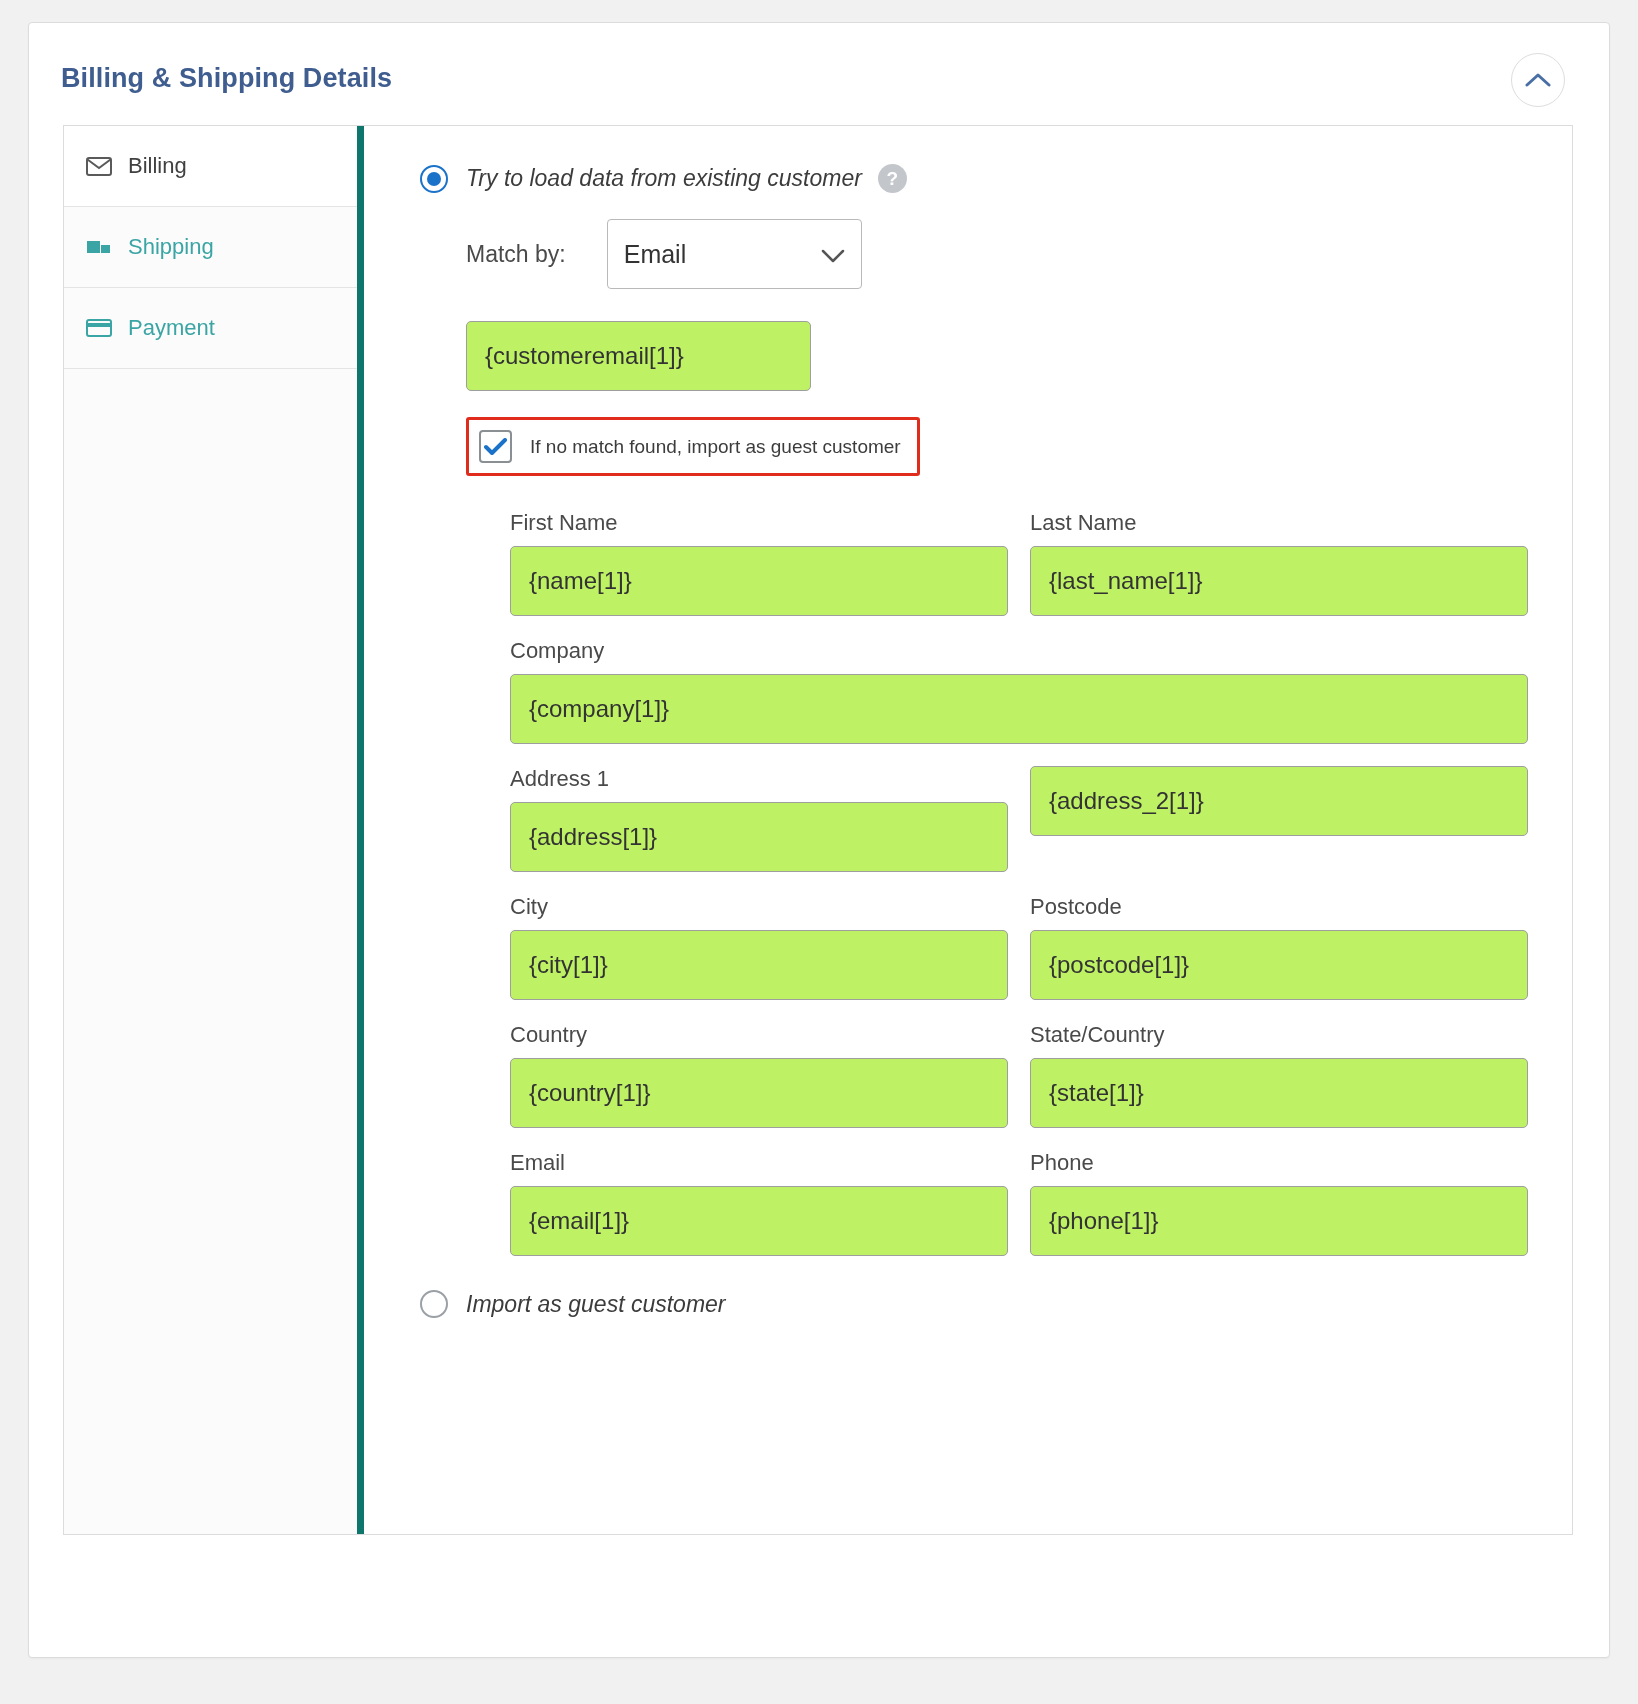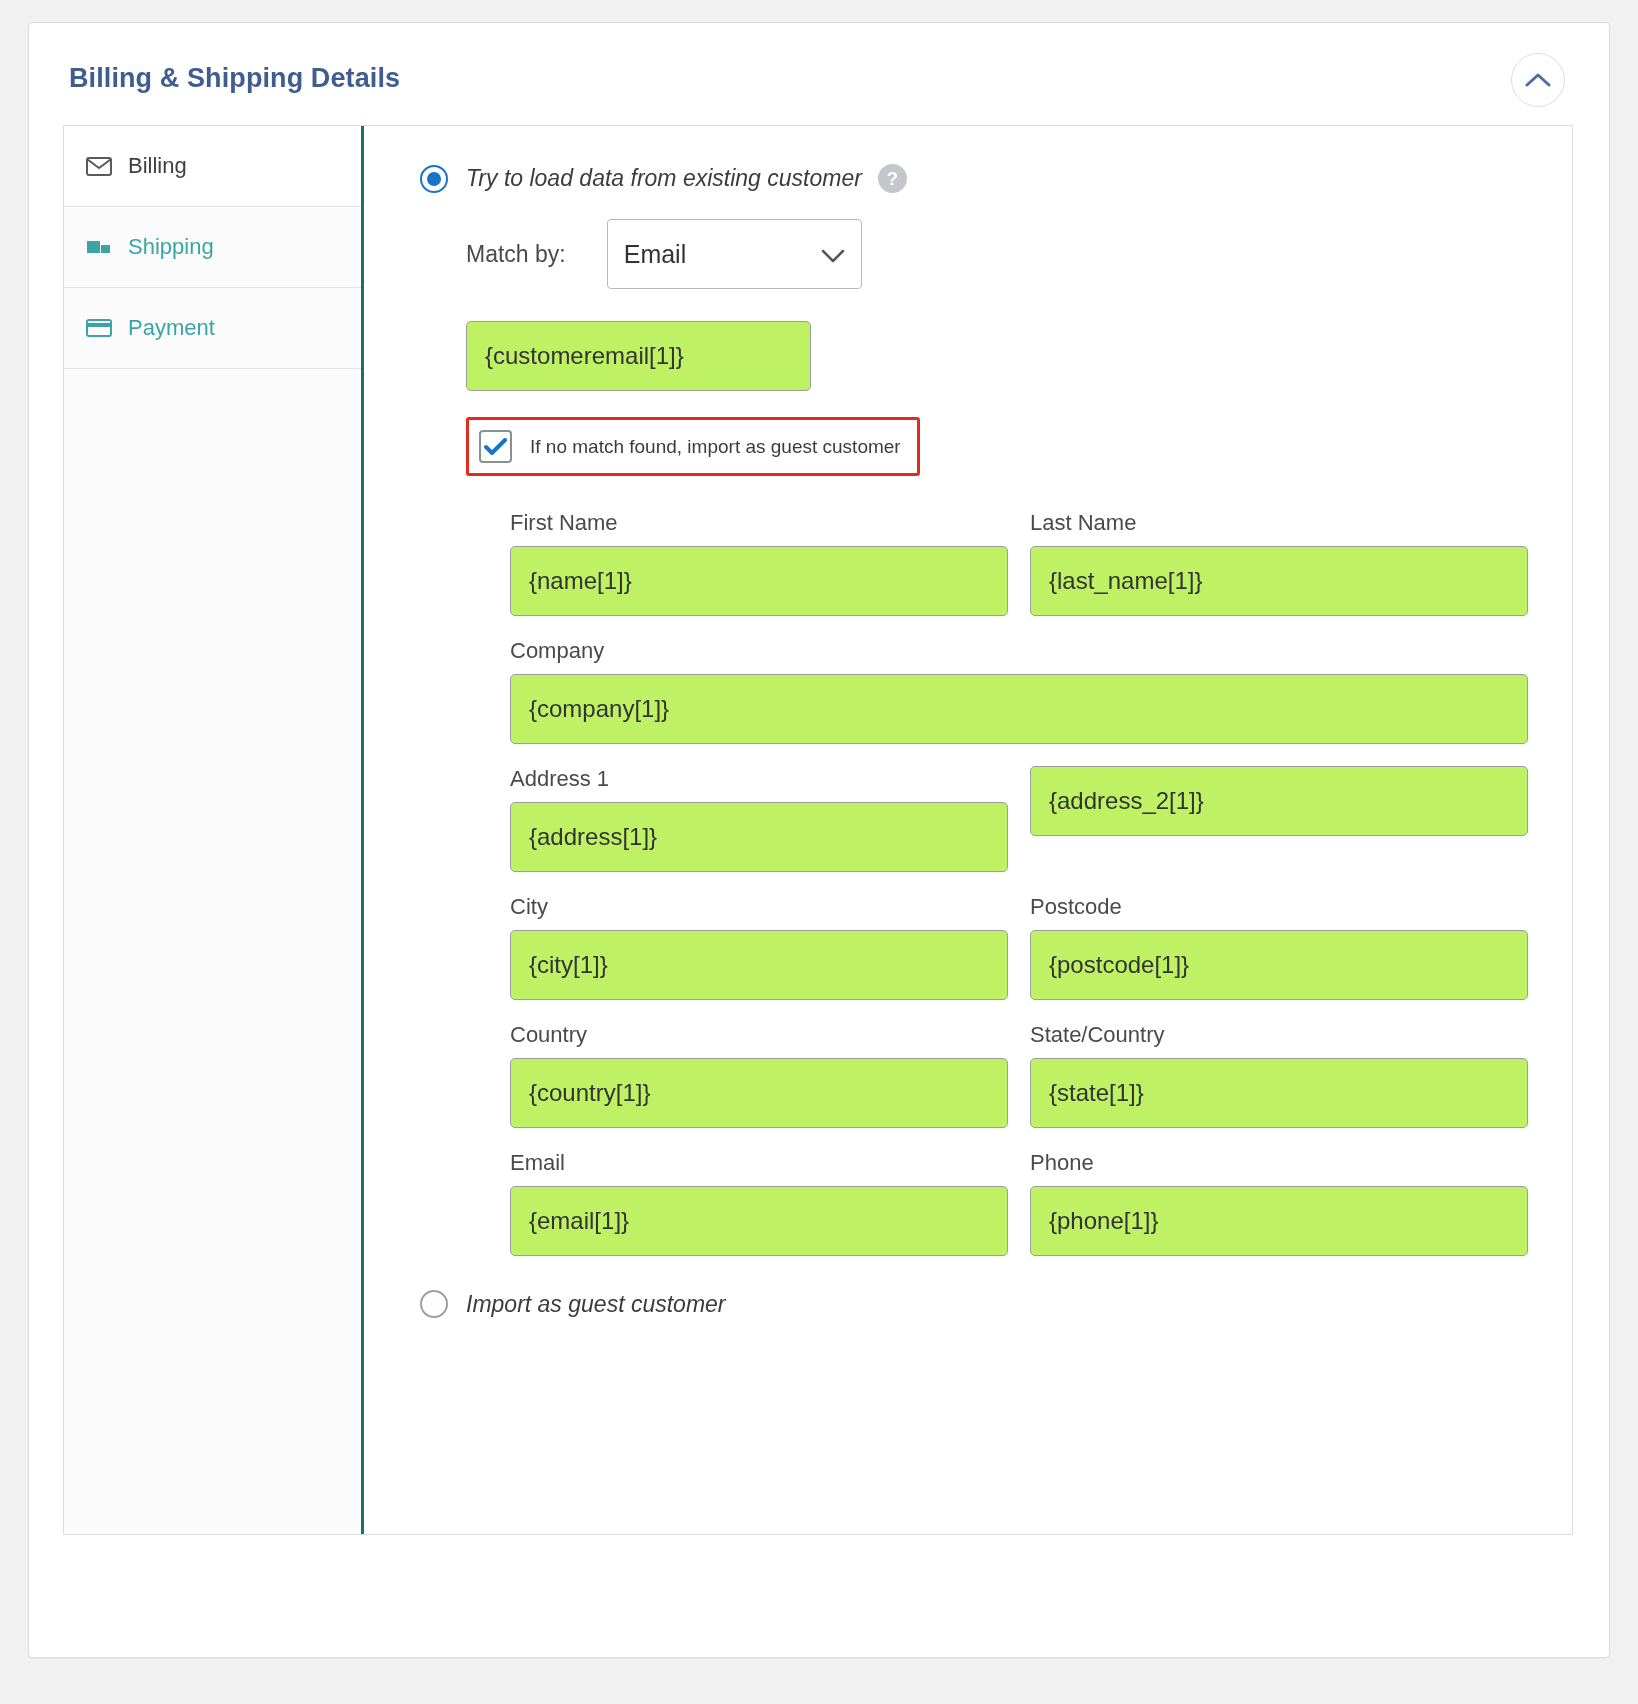--- a/index.html
+++ b/index.html
@@ -24,21 +24,21 @@
     height: 1636px;
     position: relative;
     box-shadow: 0 1px 2px rgba(0,0,0,0.04);
   }
   .panel-header {
     position: relative;
     height: 96px;
   }
   .panel-title {
     position: absolute;
-    left: 40px;
+    left: 32px;
     top: 40px;
     font-size: 27px;
     font-weight: bold;
     color: #3f5d8f;
     letter-spacing: 0.1px;
   }
   .collapse-btn {
     position: absolute;
     right: 44px;
     top: 30px;
@@ -59,21 +59,21 @@
     left: 34px;
     top: 102px;
     width: 1510px;
     height: 1410px;
     border: 1px solid #dcdcdc;
     background: #fff;
     display: flex;
   }
   .tabs {
     width: 300px;
-    border-right: 3px solid #0f766e;
+    border-right: 7px solid #0f766e;
     background: #fbfbfb;
     flex: 0 0 300px;
   }
   .tab {
     height: 81px;
     display: flex;
     align-items: center;
     padding-left: 20px;
     border-bottom: 1px solid #e4e4e4;
     font-size: 22px;

